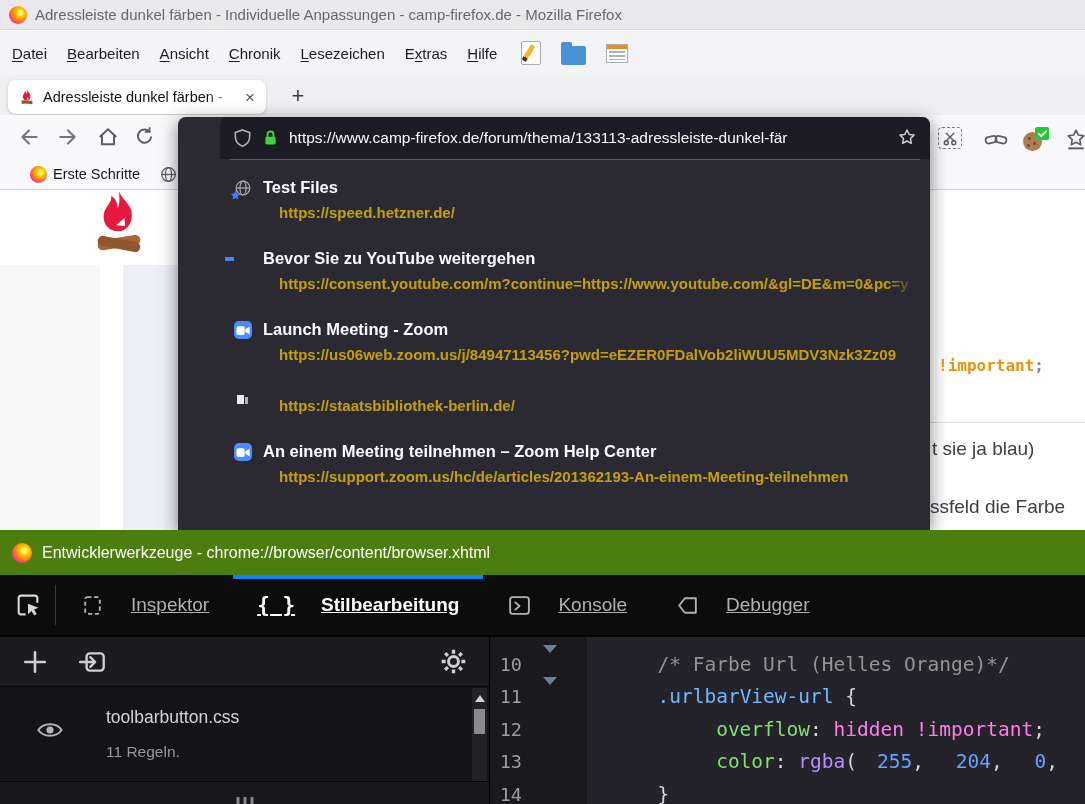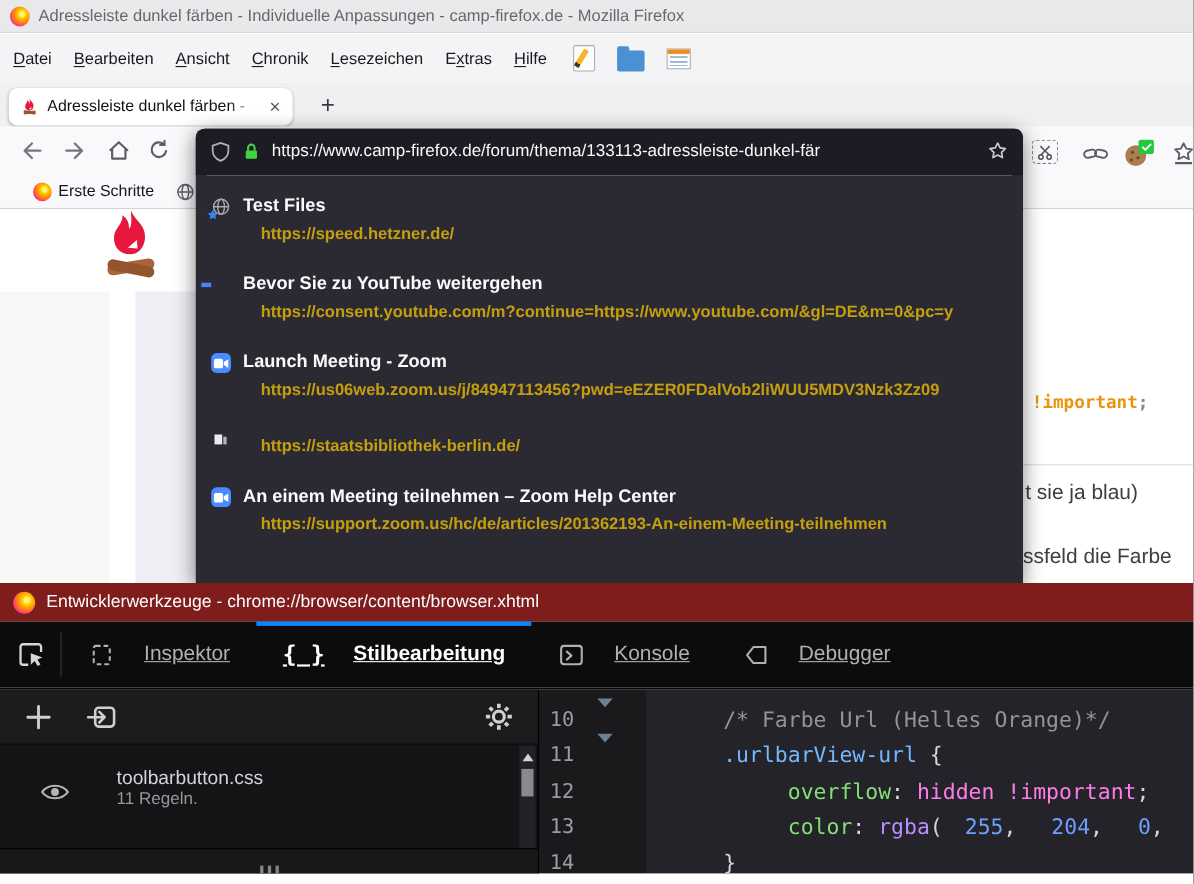--- a/index.html
+++ b/index.html
@@ -62,21 +62,21 @@
   .right-strip { position:absolute; left:930px; top:0; width:155px; height:340px;text-align:center; }
   .frag-code { position:absolute; left:8px; top:166px; font-family:"DejaVu Sans Mono", monospace;
     font-size:16px; font-weight:bold; color:#e9930e; white-space:nowrap; }
   .frag-code .semi { color:#85888c; }
   .frag-divider { position:absolute; left:0; top:232px; width:155px; height:1px; background:#d9dcde; }
   .frag-text1 { position:absolute; left:2px; top:248px; font-size:19px; color:#3c4046; white-space:nowrap; }
   .frag-text2 { position:absolute; left:0px; top:306px; font-size:19px; color:#3c4046; white-space:nowrap; }
 
   
   .urlbar-popup { position:absolute; left:178px; top:117px; width:752px; height:413px;
-    background:#2b2a33; border-radius:8px 8px 0 0; box-shadow:0 4px 18px rgba(0,0,0,.5); z-index:5; }
+    background:#2b2a33; border-radius:8px 8px 0 0; box-shadow:0 4px 18px rgba(0,0,0,.5); z-index:5;padding-left:42px; }
   .urlbar-row { height:42px; background:#1d1c24; border-radius:8px 8px 0 0;
     display:flex; align-items:center; padding:0 13px; gap:10px; }
   .url-text { position:relative; flex:1; overflow:hidden; white-space:nowrap;
     font-size:15.5px; color:#f9f9fa; }
   .url-text::after { content:""; position:absolute; right:0; top:0; bottom:0; width:38px;
     background:linear-gradient(90deg, rgba(29,28,36,0), #1d1c24); }
   .urlbar-sep { height:1px; margin:0 10px; background:rgba(249,249,250,.22); }
   .drop-rows { display:flex; flex-direction:column; gap:26px; padding-top:17px;font-weight:bold; }
   .drop-row { display:flex; gap:11px; padding:0 14px; }
   .row-icon { position:relative; width:18px; height:18px; margin-top:2px; flex-shrink:0; }
@@ -92,41 +92,41 @@
   .g-icon::after { content:""; position:absolute; right:0px; top:7px; width:9px; height:4px; background:#4285f4; }
   .zoom-icon { width:18px; height:18px; border-radius:5px; background:#4a8cff;
     display:flex; align-items:center; justify-content:center; }
   .lib-icon { width:18px; height:18px; background:#3f444e; border-radius:2px; position:relative; }
   .lib-icon::before { content:""; position:absolute; left:3px; top:3px; width:7px; height:9px; background:#e8eaee; }
   .lib-icon::after { content:""; position:absolute; left:11px; top:5px; width:3px; height:7px; background:#aeb3bc; }
   .bm-star-badge { position:absolute; left:-4px; bottom:-4px; }
 
   
   .devtools { position:absolute; left:0; top:530px; width:1085px; height:274px; z-index:10; }
-  .dt-titlebar { height:35px; background:#7f1d1d; display:flex; align-items:center;
+  .dt-titlebar { height:45px; background:#4d7c0f; display:flex; align-items:center;
     padding-left:12px; gap:10px; }
   .dt-title { font-size:16px; color:#fdfdfe; white-space:nowrap; }
   .dt-tabbar { height:60px; background:#0c0c0d; display:flex; align-items:stretch; }
   .dt-picker { width:56px; display:flex; align-items:center; justify-content:center;
     border-right:1px solid #3a3a3e; margin:10px 0; }
   .dt-tab { position:relative; display:flex; align-items:center; gap:26px; padding:0 24px;
     font-size:19px; color:#b1b1b3; white-space:nowrap;text-decoration:underline; }
   .dt-tab.active { color:#ffffff; font-weight:bold; }
   .dt-tab.active::before { content:""; position:absolute; left:0; right:0; top:0; height:4px; background:#0a84ff; }
   .braces { font-family:"DejaVu Sans Mono", monospace; font-size:21px; font-weight:bold; }
 
   .dt-body { height:169px; display:flex; border-top:2px solid #050505; }
   .dt-left { position:relative; width:490px; background:#141416; border-right:1px solid #000; flex-shrink:0; }
   .dt-left-toolbar { height:50px; background:#1c1c1f; border-bottom:1px solid #0a0a0b;
     display:flex; align-items:center; padding:0 22px; gap:30px; }
   .dt-spacer { flex:1; }
   .sheet-item { position:relative; height:90px; }
   .sheet-eye { position:absolute; left:36px; top:33px; }
   .sheet-name { position:absolute; left:106px; top:20px; font-size:17.5px; color:#d4d4d8; }
-  .sheet-rules { position:absolute; left:106px; top:41px; font-size:15.5px; color:#97979b; }
+  .sheet-rules { position:absolute; left:106px; top:56px; font-size:15.5px; color:#97979b; }
   .dt-splitter { position:absolute; left:0; right:0; bottom:0; height:23px; background:#18181a;
     border-top:1px solid #030304; overflow:hidden; }
   .grip { position:absolute; left:50%; bottom:-5px; transform:translateX(-50%); display:flex; gap:4px; }
   .grip span { width:3px; height:12px; background:#86868a; }
   .list-scrollbar { position:absolute; right:2px; top:51px; bottom:23px; width:15px; background:#222226; }
   .sb-up { position:absolute; left:3px; top:7px; width:0; height:0;
     border-left:5px solid transparent; border-right:5px solid transparent; border-bottom:7px solid #d2d2d5; }
   .sb-thumb { position:absolute; left:2px; top:21px; width:11px; height:25px; background:#8a8a8e; }
 
   .dt-editor { flex:1; overflow:hidden; padding-top:11px;

